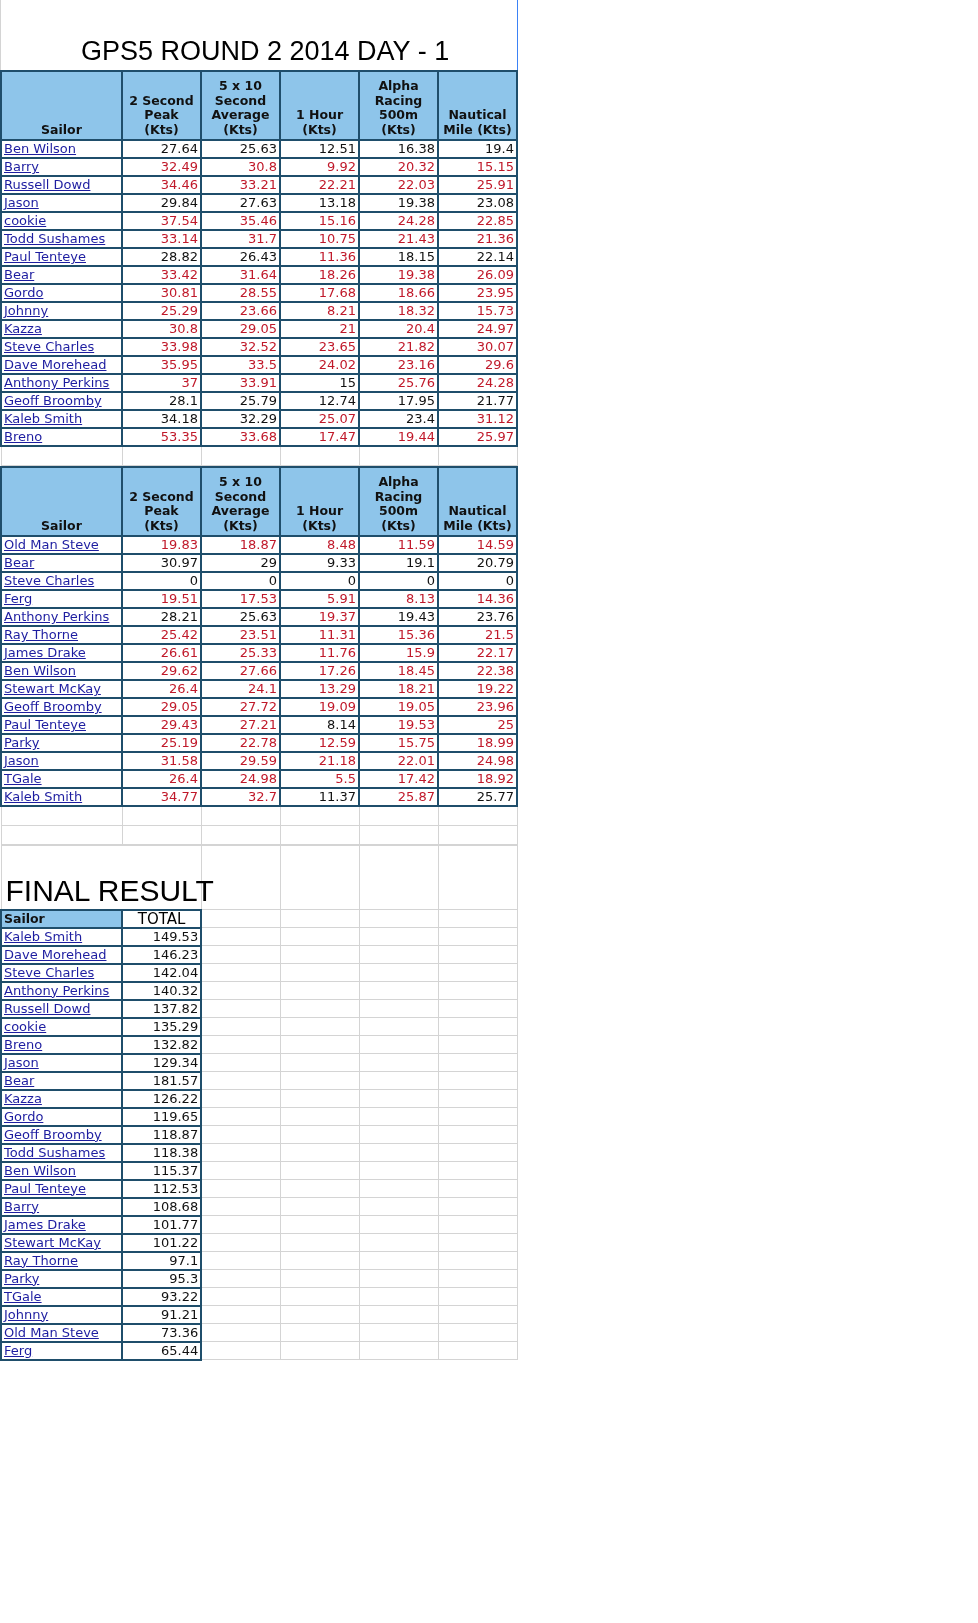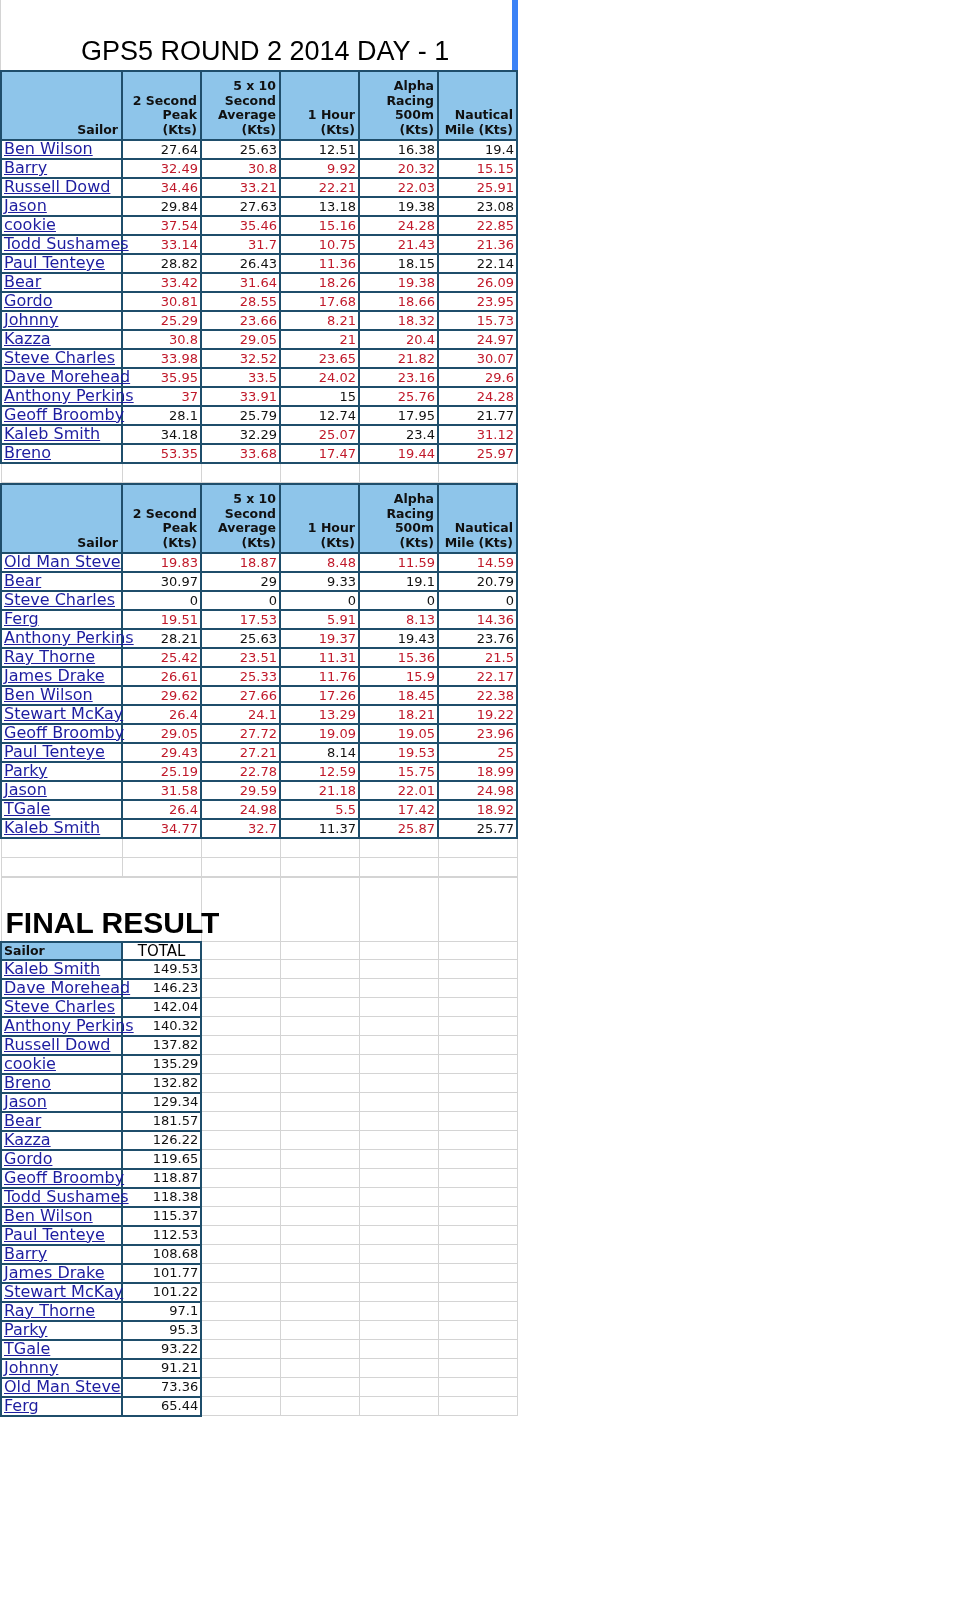--- a/index.html
+++ b/index.html
@@ -1,30 +1,30 @@
 <!DOCTYPE html>
 <html><head>
 <meta charset="utf-8">
 <style>
   html, body { margin:0; padding:0; background:#ffffff; }
   body { width:978px; height:1623px; position:relative; overflow:hidden;
          font-family:"DejaVu Sans", sans-serif; }
   .sheet { position:absolute; left:0; top:0; width:518px; }
-  .title-row { position:relative; border-left:1px solid #d4d4d4; border-right:6px solid #3b82f6; }
+  .title-row { position:relative; border-left:1px solid #d4d4d4; border-right:1px solid #3b82f6; }
   .big-title { font-family:"Liberation Sans", sans-serif; color:#000; white-space:nowrap; }
   table { border-collapse:collapse; table-layout:fixed; }
   .data { width:518px; }
   .data col.c0 { width:121px; }
   .data col.cn { width:79px; }
   .data th { background:#8ec5ea; border:2px solid #1f4e6b; font-size:12.5px; font-weight:bold;
-             color:#111; text-align:right; vertical-align:bottom; padding:1px 3px 2px 3px; line-height:14.5px; }
+             color:#111; text-align:center; vertical-align:bottom; padding:1px 3px 2px 3px; line-height:14.5px; }
   .data td { border:2px solid #1f4e6b; height:16px; padding:0 2px; font-size:13px; line-height:16px;
              text-align:right; white-space:nowrap; }
   .data td.name { text-align:left; }
-  .name a { color:#1d1da0; text-decoration:underline; font-size:16px; }
+  .name a { color:#1d1da0; text-decoration:underline; font-size:13px; }
   .red { color:#c0192a; }
   .blk { color:#111; }
   .grid-row td { border:1px solid #d4d4d4 !important; height:18px; }
   .final { width:518px; }
   .final col.c0 { width:121px; }
   .final col.cn { width:79px; }
   .final td { height:16px; padding:0 2px; font-size:13px; line-height:16px; white-space:nowrap; }
   .final td.f { border:2px solid #1f4e6b; }
   .final td.g { border:1px solid #d4d4d4; }
   .final td.num { text-align:right; color:#111;border-radius:6px; }
@@ -373,21 +373,21 @@
     <colgroup>
         <col class="c0">
         <col class="cn">
         <col class="cn">
         <col class="cn">
         <col class="cn">
         <col class="cn">
       </colgroup>
     <tbody>
       <tr style="height:64px;">
-        <td colspan="2" style="border:1px solid #d4d4d4; border-bottom:none; vertical-align:bottom; padding:6px 0 2px 4px;font-weight:bold;">
+        <td colspan="2" style="border:1px solid #d4d4d4; border-bottom:none; vertical-align:bottom; padding:6px 0 2px 4px;">
           <span class="big-title" style="font-size:30px; line-height:32px;">FINAL RESULT</span>
         </td>
         <td class="g"></td>
           <td class="g"></td>
           <td class="g"></td>
           <td class="g"></td>
       </tr>
       <tr>
         <td class="f hdr-sailor">Sailor</td>
         <td class="f hdr-total">TOTAL</td>

